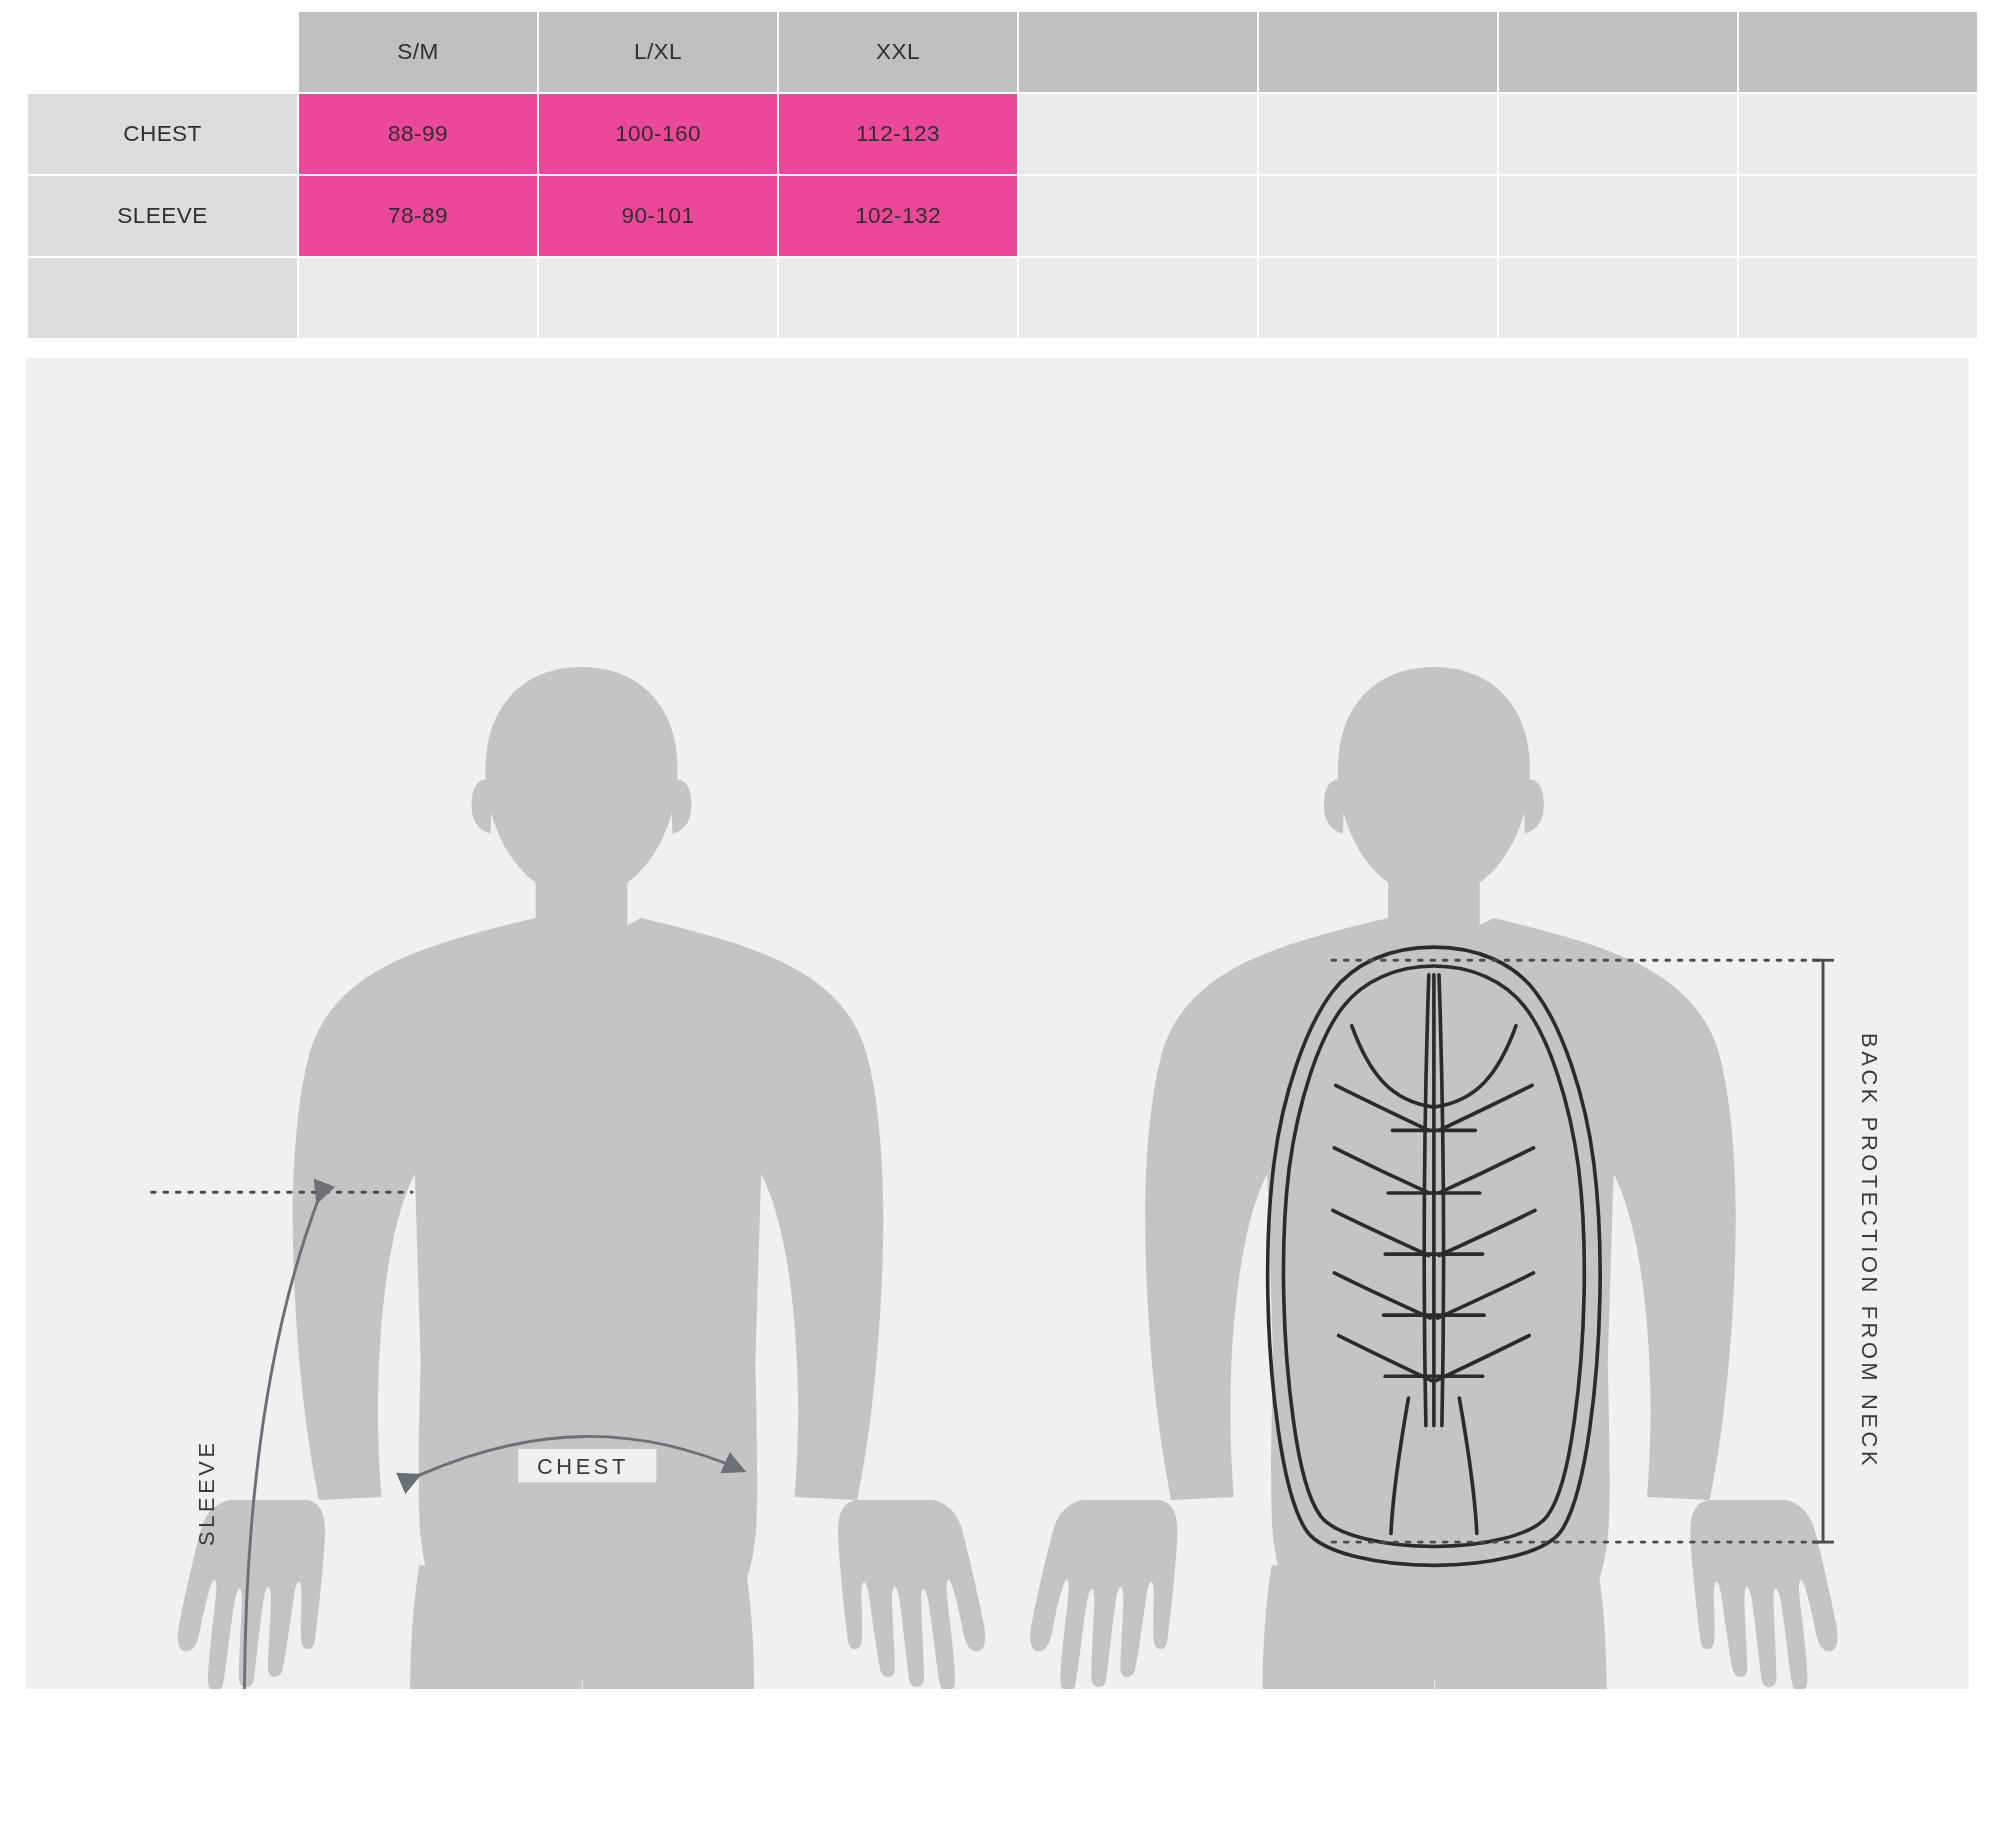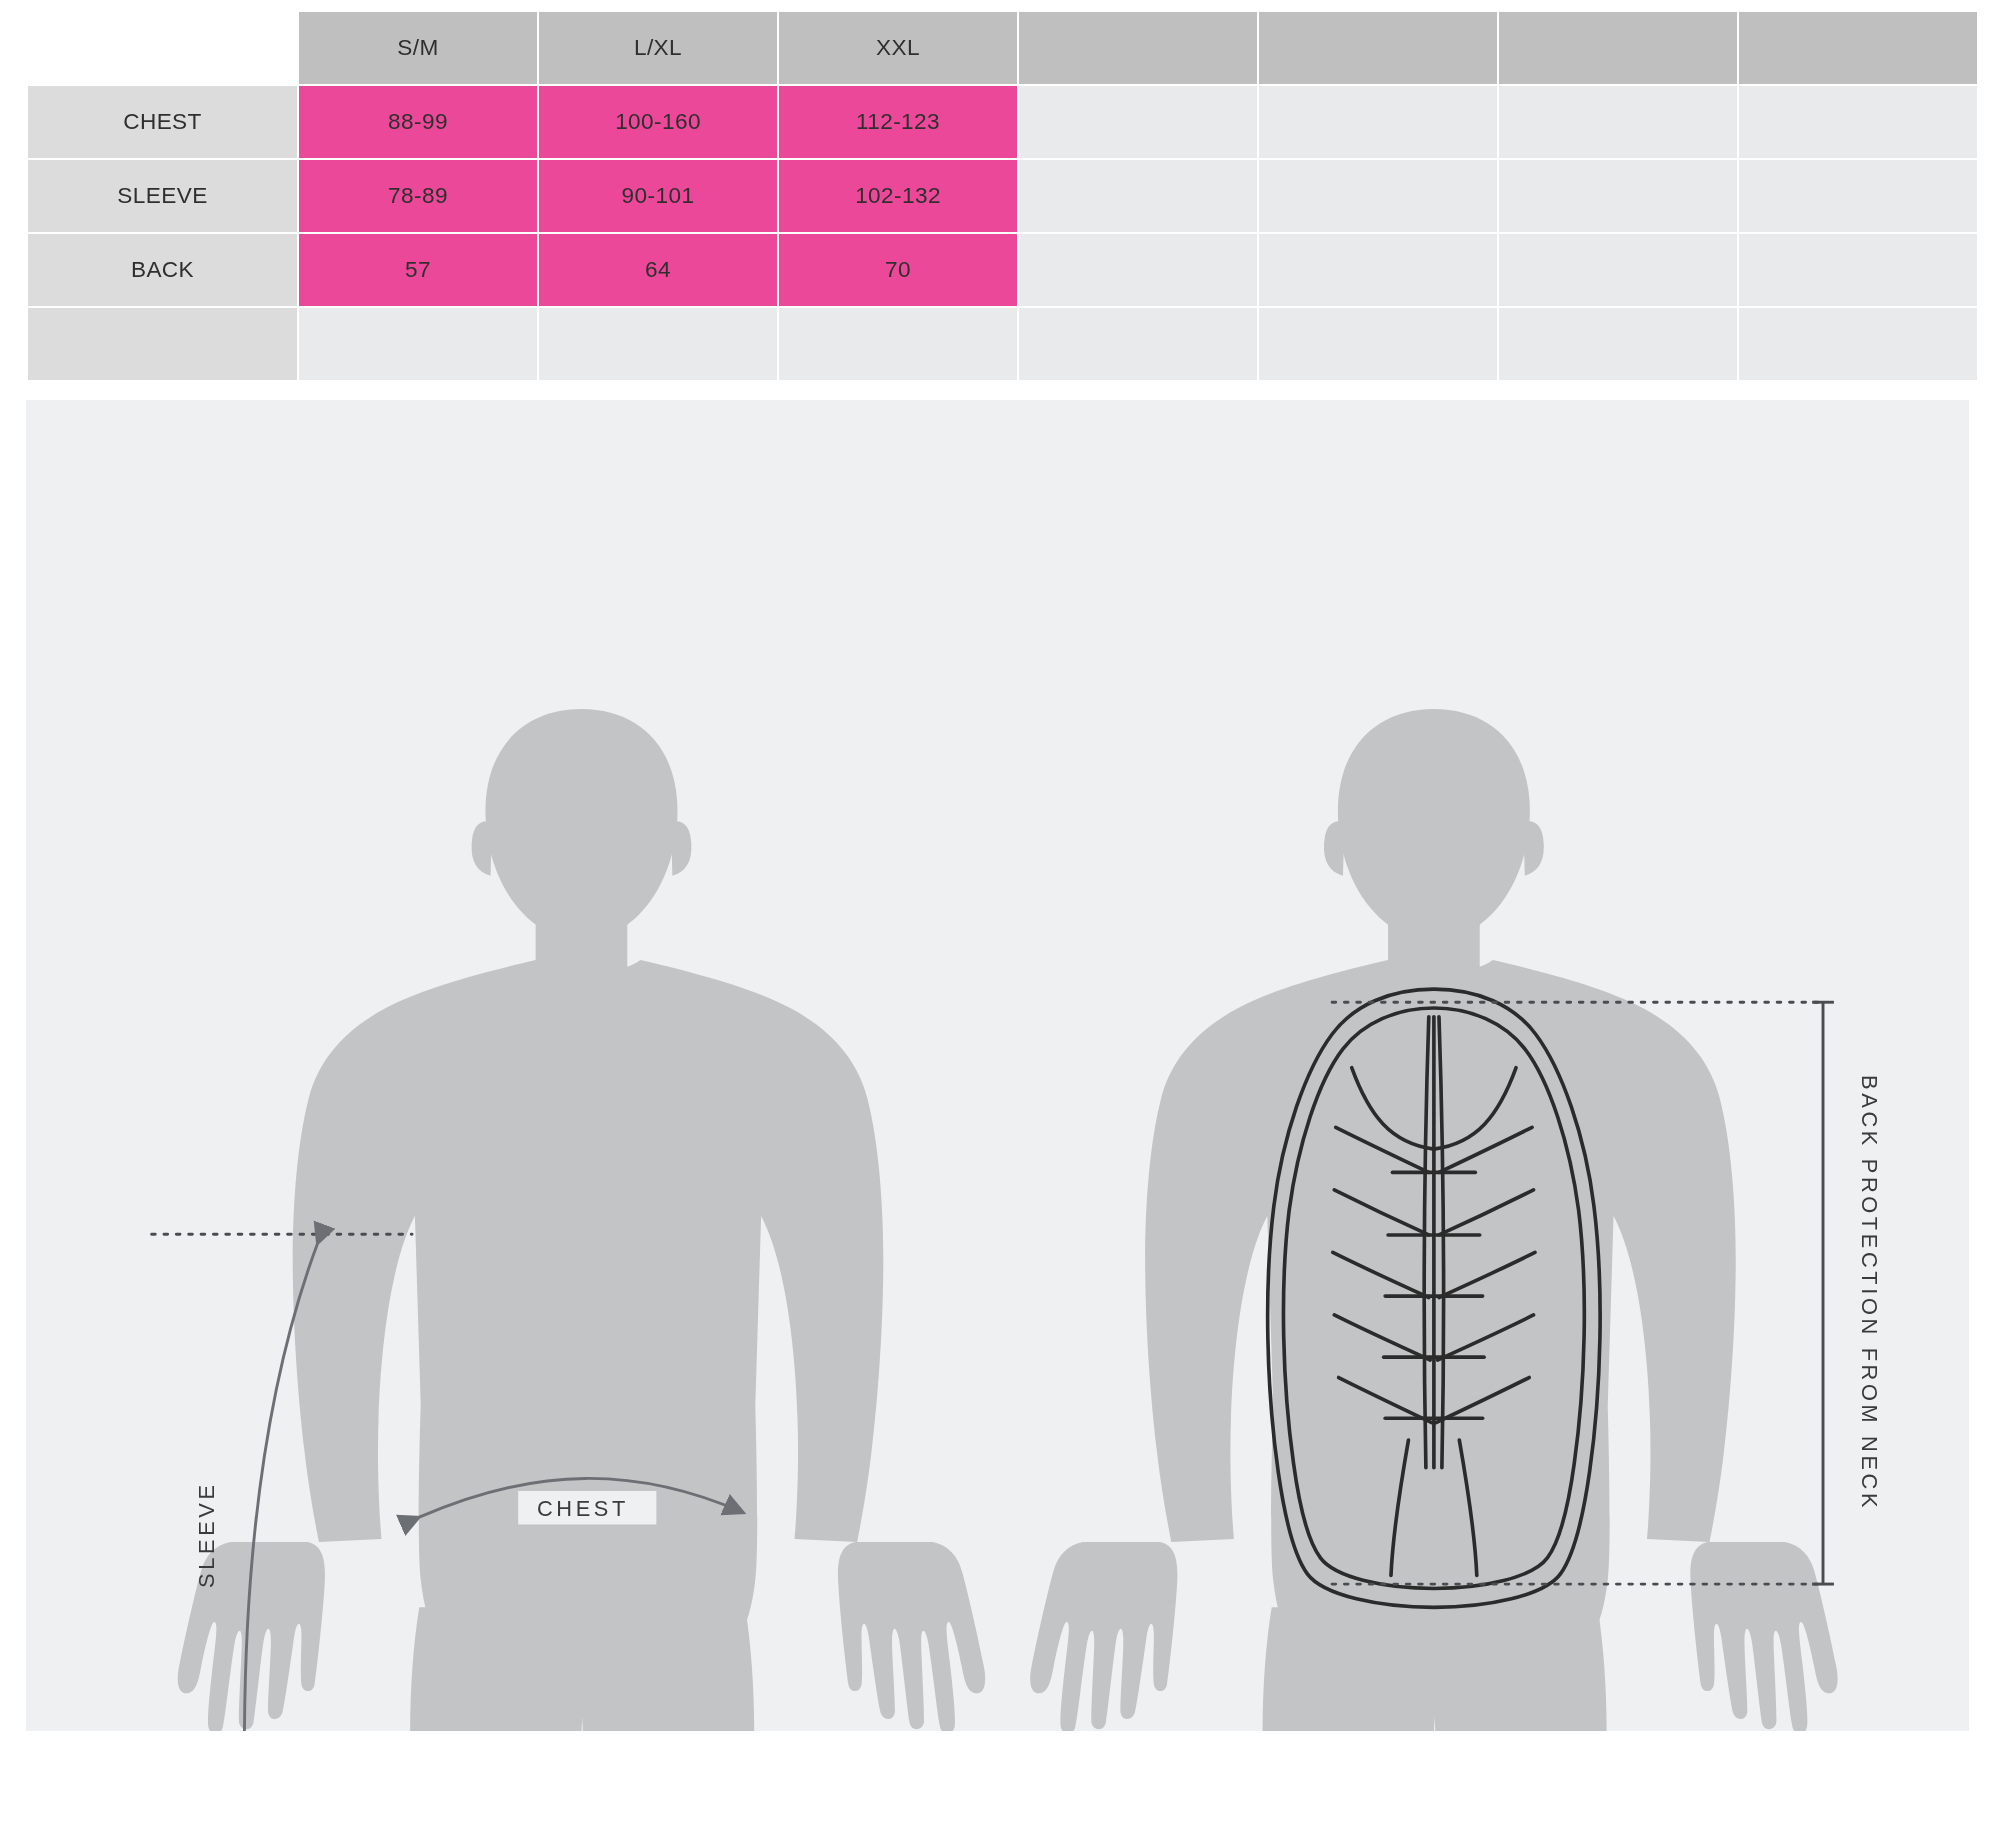--- a/index.html
+++ b/index.html
@@ -24,21 +24,21 @@
 
   
   table.size-table {
     border-collapse: separate;
     border-spacing: 2.9px;
     width: 1943px;
     margin: 10.2px 0 0 0;
     table-layout: fixed;
   }
   table.size-table td, table.size-table th {
-    height: 72px;
+    height: 80px;
     text-align: center;
     vertical-align: middle;
     font-size: 22.6px;
     font-weight: normal;
     letter-spacing: 0.4px;
     color: #2f2f2f;
     padding: 0;
   }
   th.corner-cell {
     background: #ffffff;
@@ -137,30 +137,20 @@
         <td class="empty-cell"></td>
         <td class="empty-cell"></td>
         <td class="empty-cell"></td>
         <td class="empty-cell"></td>
       </tr>
       <tr>
         <td class="row-label">SLEEVE</td>
         <td class="data-cell">78-89</td>
         <td class="data-cell">90-101</td>
         <td class="data-cell">102-132</td>
-        <td class="empty-cell"></td>
-        <td class="empty-cell"></td>
-        <td class="empty-cell"></td>
-        <td class="empty-cell"></td>
-      </tr>
-      <tr>
-        <td class="row-label">BACK</td>
-        <td class="data-cell">57</td>
-        <td class="data-cell">64</td>
-        <td class="data-cell">70</td>
         <td class="empty-cell"></td>
         <td class="empty-cell"></td>
         <td class="empty-cell"></td>
         <td class="empty-cell"></td>
       </tr>
       <tr>
         <td class="foot-label"></td>
         <td class="empty-cell"></td>
         <td class="empty-cell"></td>
         <td class="empty-cell"></td>

